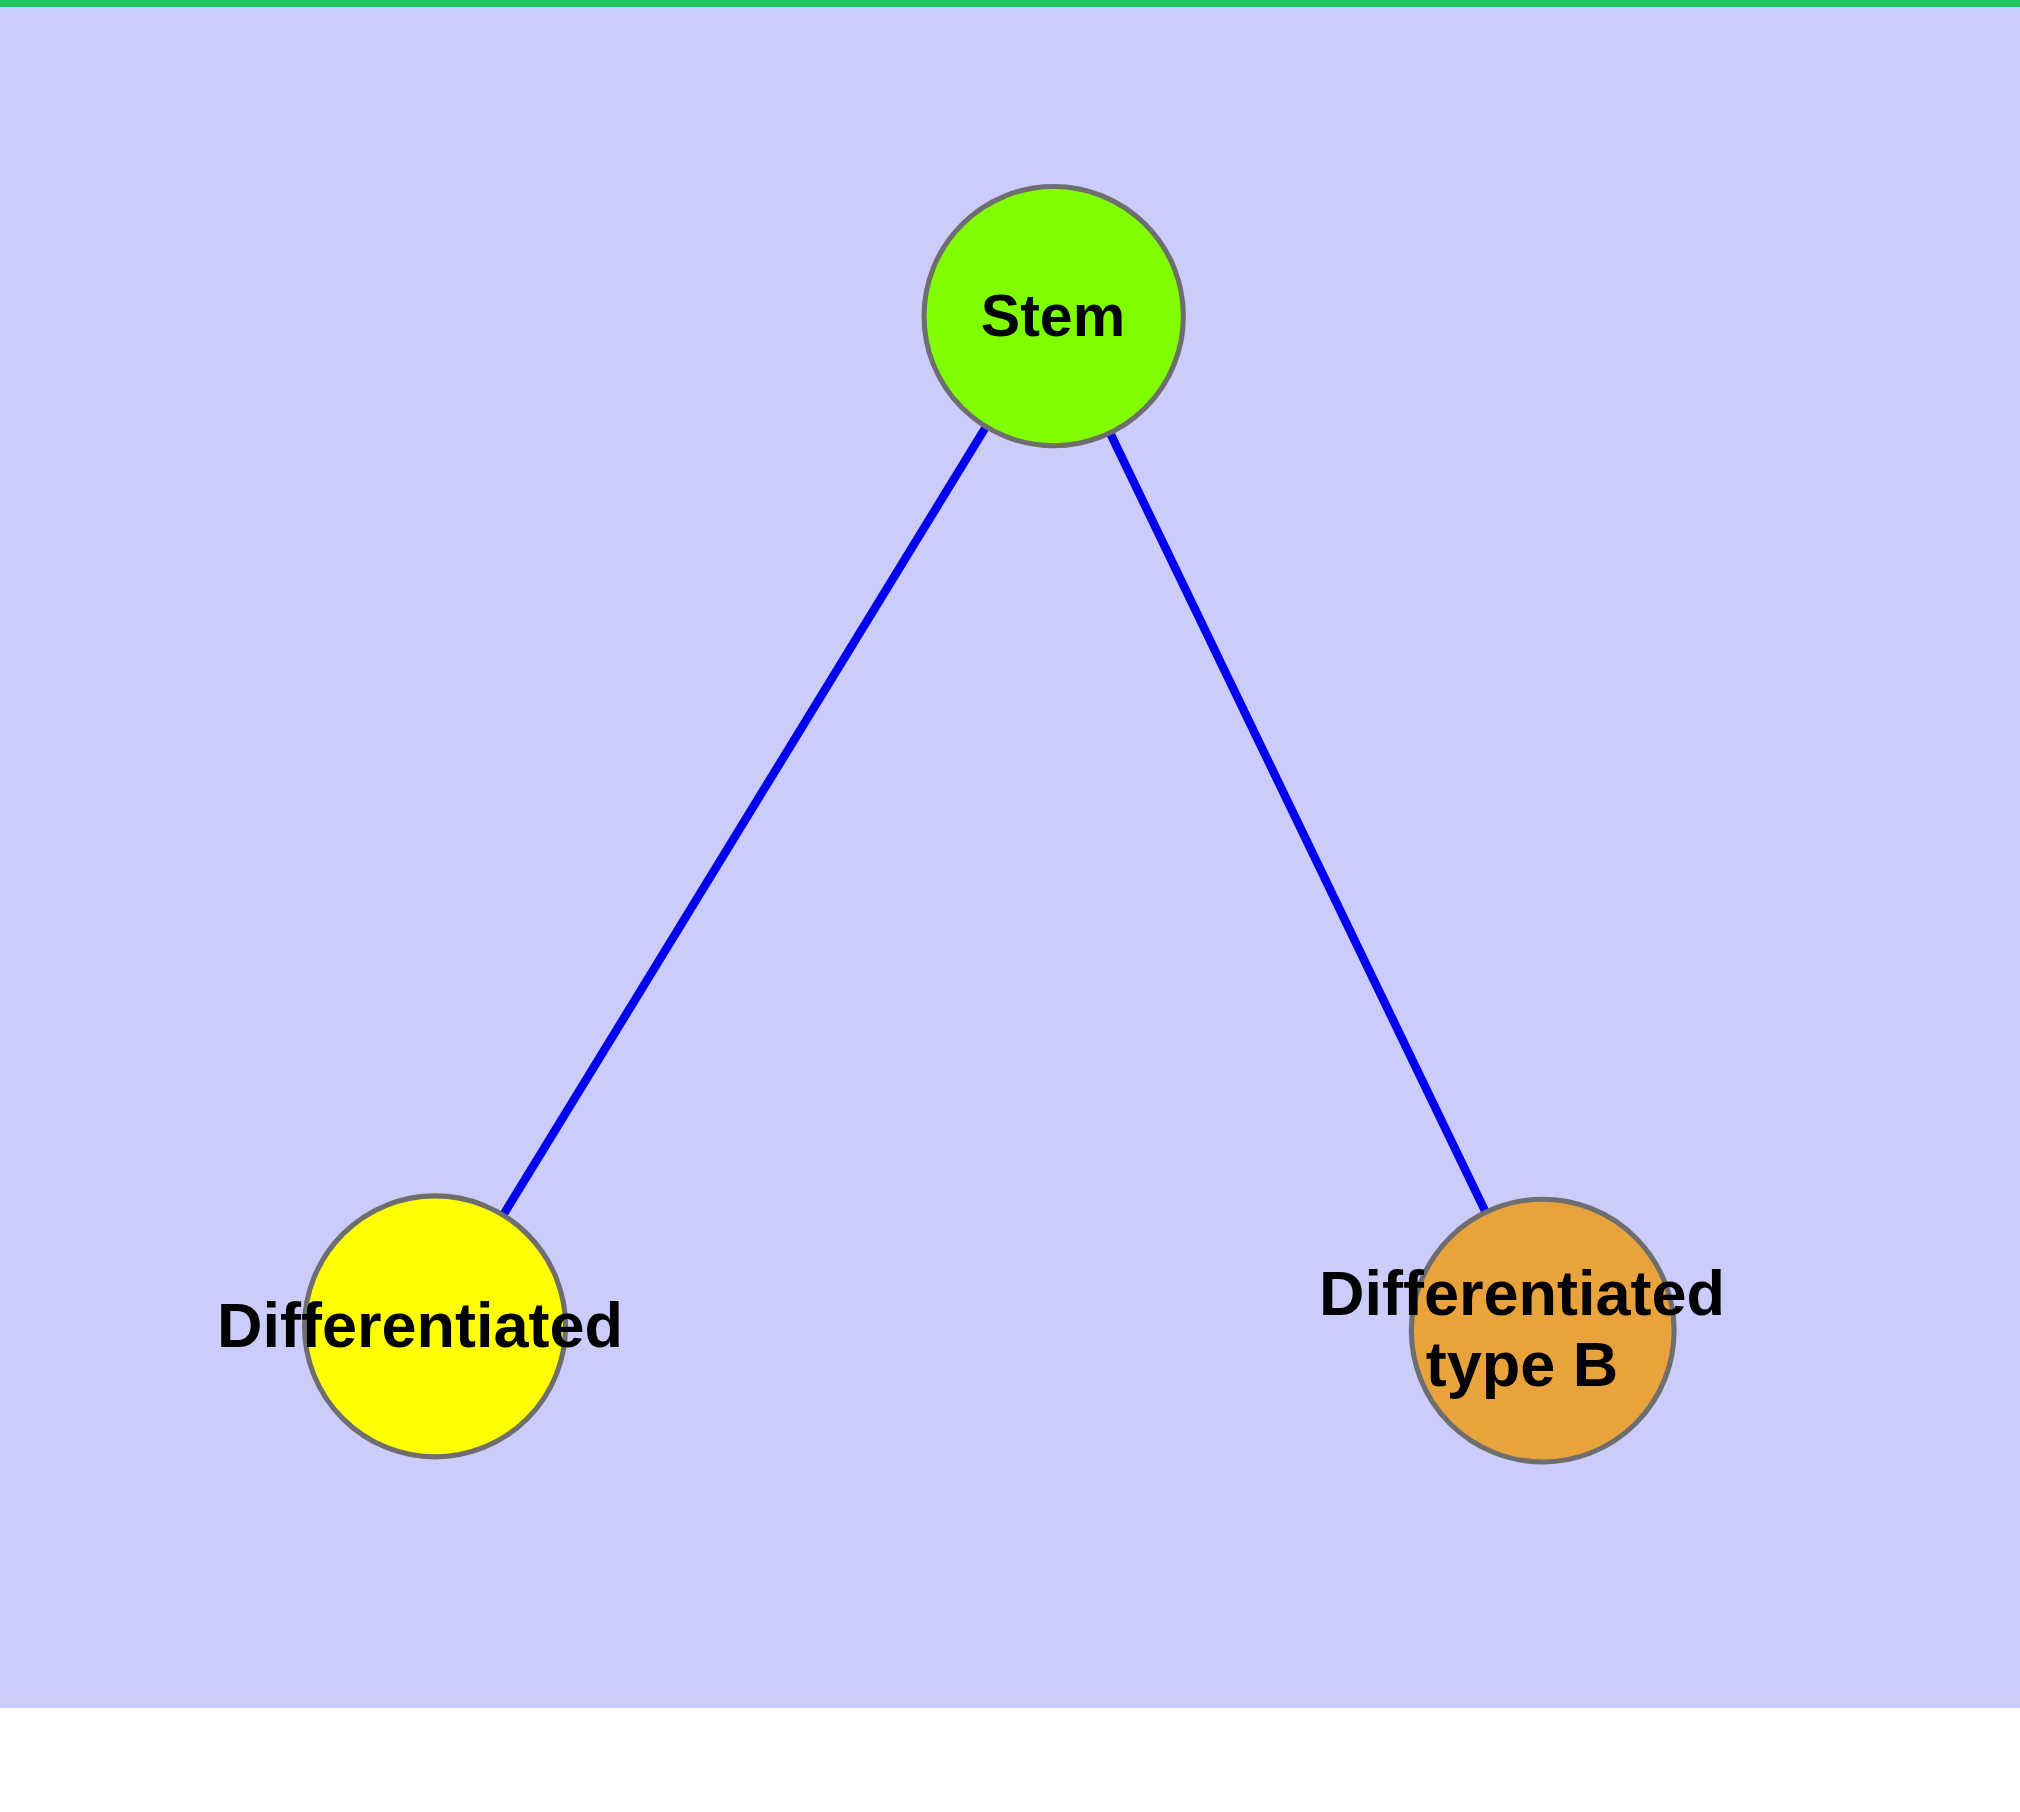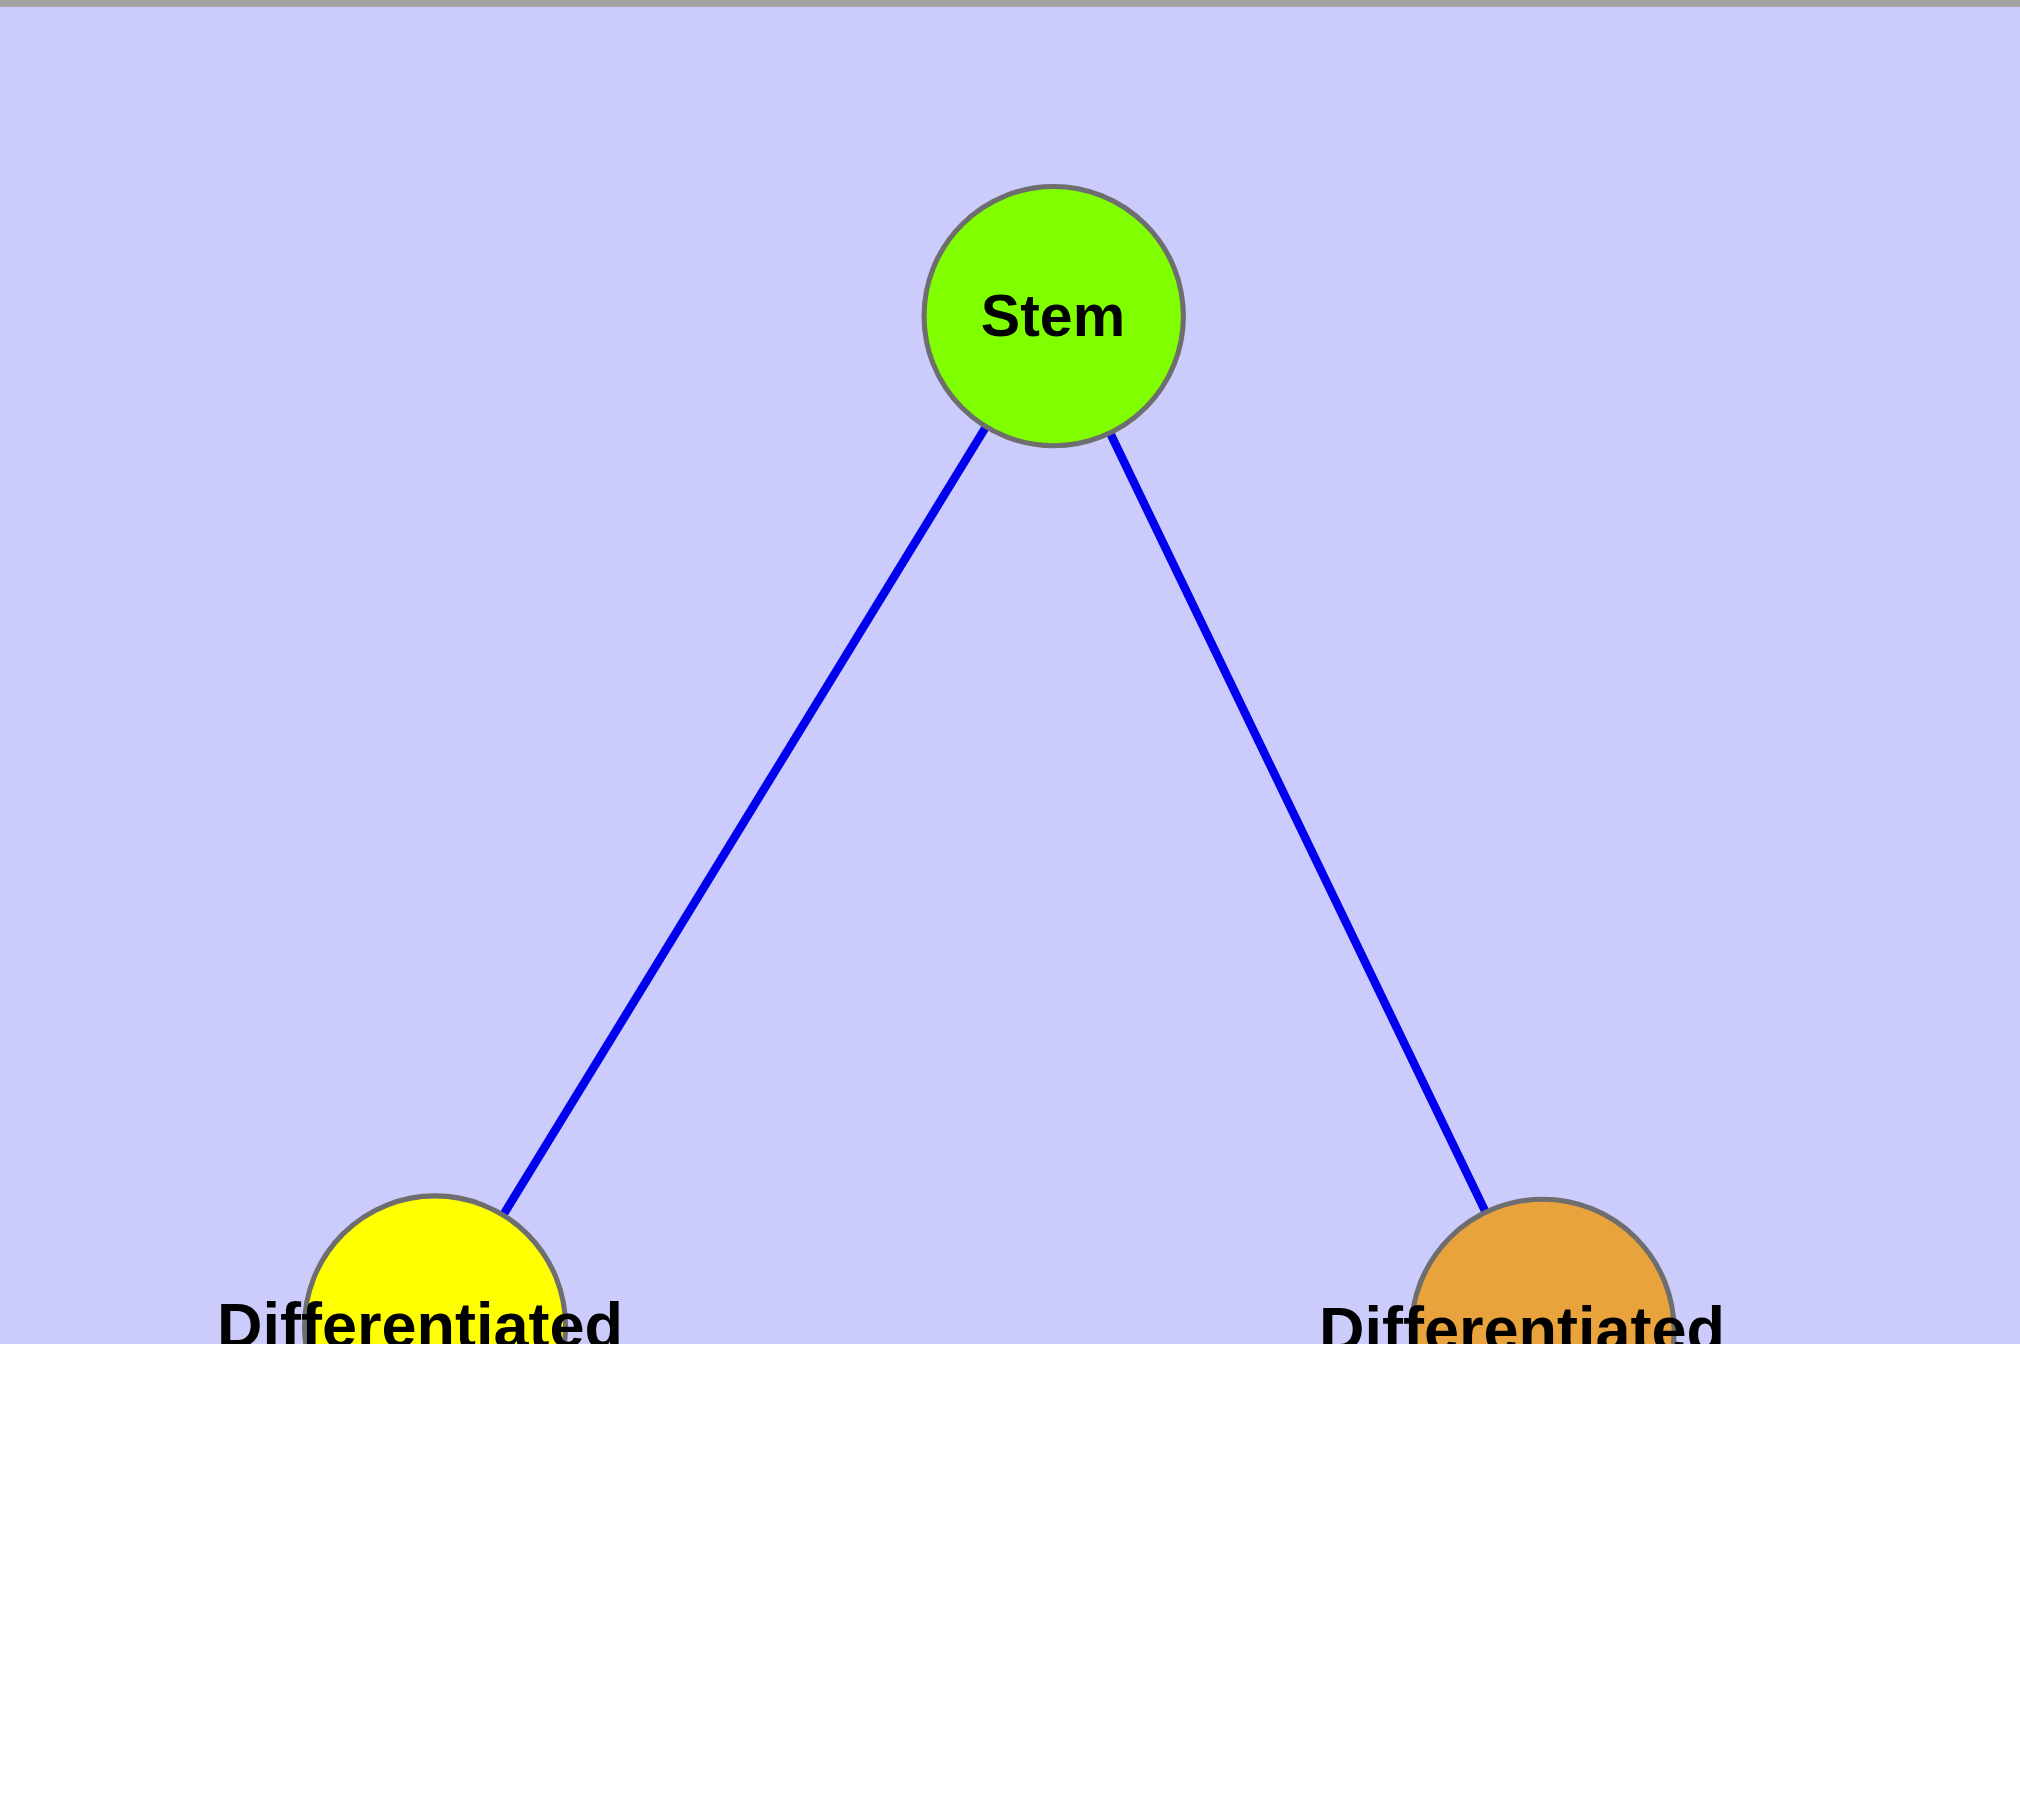--- a/index.html
+++ b/index.html
@@ -3,22 +3,22 @@
 <meta charset="utf-8">
 <style>
   html, body {
     margin: 0;
     padding: 0;
     background: #ffffff;
   }
   #canvas {
     position: relative;
     width: 2021px;
-    height: 1344px;
-    background: #a3a3a3;
+    height: 1708px;
+    background: #22c55e;
     overflow: hidden;
     font-family: "Liberation Sans", sans-serif;
   }
   #plot-bg {
     position: absolute;
     left: 0px;
     top: 6.8px;
     width: 2021px;
     height: 1805px;
     background: #ccccfc;
@@ -62,17 +62,17 @@
     <g id="node-layer">
         <circle cx="1243" cy="373" r="153" fill="#80ff00" stroke="#6e6e6e" stroke-width="6"></circle>
         <circle cx="513" cy="1565" r="154" fill="#ffff00" stroke="#6e6e6e" stroke-width="6"></circle>
         <circle cx="1820" cy="1570" r="155" fill="#e8a33d" stroke="#6e6e6e" stroke-width="6"></circle>
       </g>
   </svg>
 
   <div id="label-layer">
       <div class="node-label label-root" style="left: 1053px; top: 316px; font-size: 59px; color: rgb(0, 0, 0);"><div>Stem</div></div>
       <div class="node-label label-leaf" style="left: 420px; top: 1325px; font-size: 63px; color: rgb(0, 0, 0);"><div>Differentiated</div></div>
-      <div class="node-label label-leaf" style="left: 1522px; top: 1329px; font-size: 63px; color: rgb(0, 0, 0);"><div>Differentiated</div></div>
+      <div class="node-label label-leaf" style="left: 1522px; top: 1329px; font-size: 63px; color: rgb(0, 0, 0);"><div>Differentiated</div><div>type B</div></div>
     </div>
 
 </div>
 
 
 </body></html>

